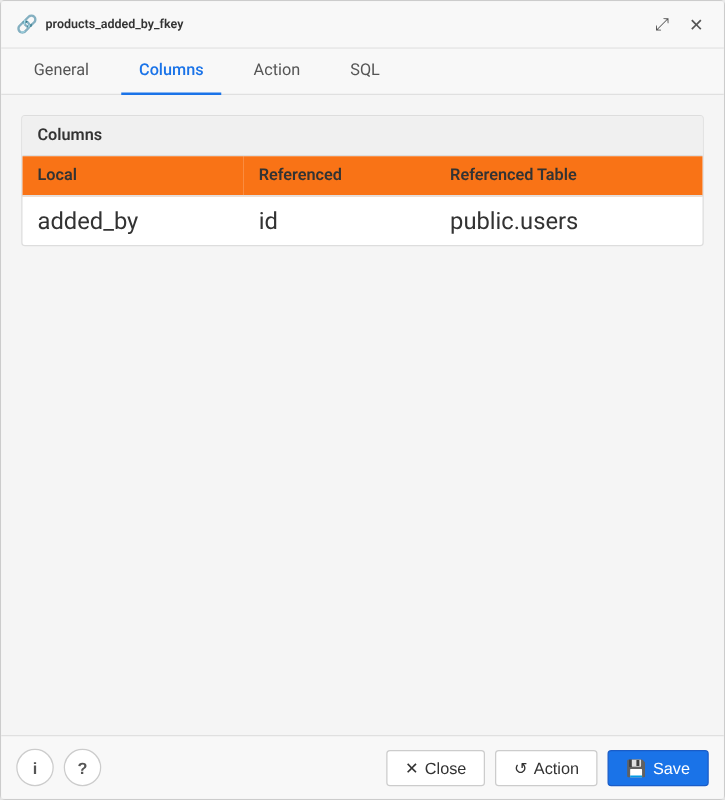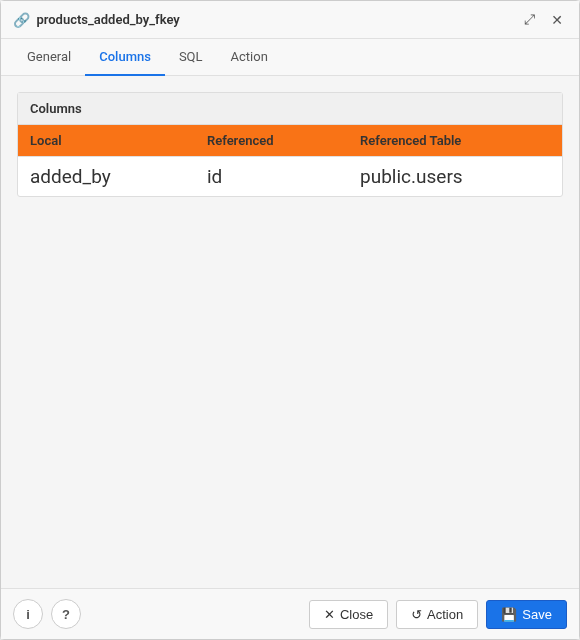--- a/index.html
+++ b/index.html
@@ -43,21 +43,21 @@
       display: flex;
       align-items: center;
       gap: 6px;
     }
 
     .title-icon {
       font-size: 14px;
     }
 
     .title-text {
-      font-size: 13px;
+      font-size: 10px;
       font-weight: 600;
       color: #333;
     }
 
     .title-bar-right {
       display: flex;
       align-items: center;
       gap: 8px;
     }
 
@@ -72,21 +72,21 @@
       display: flex;
       align-items: center;
     }
 
     .tabs {
       display: flex;
       align-items: center;
       padding: 0 12px;
       border-bottom: 1px solid #e0e0e0;
       background: #f8f8f8;
-      gap: 0;
+      gap: 12px;
     }
 
     .tab {
       padding: 10px 14px;
       cursor: pointer;
       color: #555;
       font-size: 13px;
       border-bottom: 2px solid transparent;
       margin-bottom: -1px;
       white-space: nowrap;
@@ -214,22 +214,22 @@
     </div>
     <div class="title-bar-right">
       <button class="title-btn">⤢</button>
       <button class="title-btn">✕</button>
     </div>
   </div>
 
   <div class="tabs">
     <div class="tab">General</div>
     <div class="tab active">Columns</div>
+    <div class="tab">Action</div>
     <div class="tab">SQL</div>
-    <div class="tab">Action</div>
   </div>
 
   <div class="content">
     <div class="section">
       <div class="section-header">Columns</div>
       <table class="columns-table">
         <thead>
           <tr>
             <th>Local</th>
             <th>Referenced</th>

